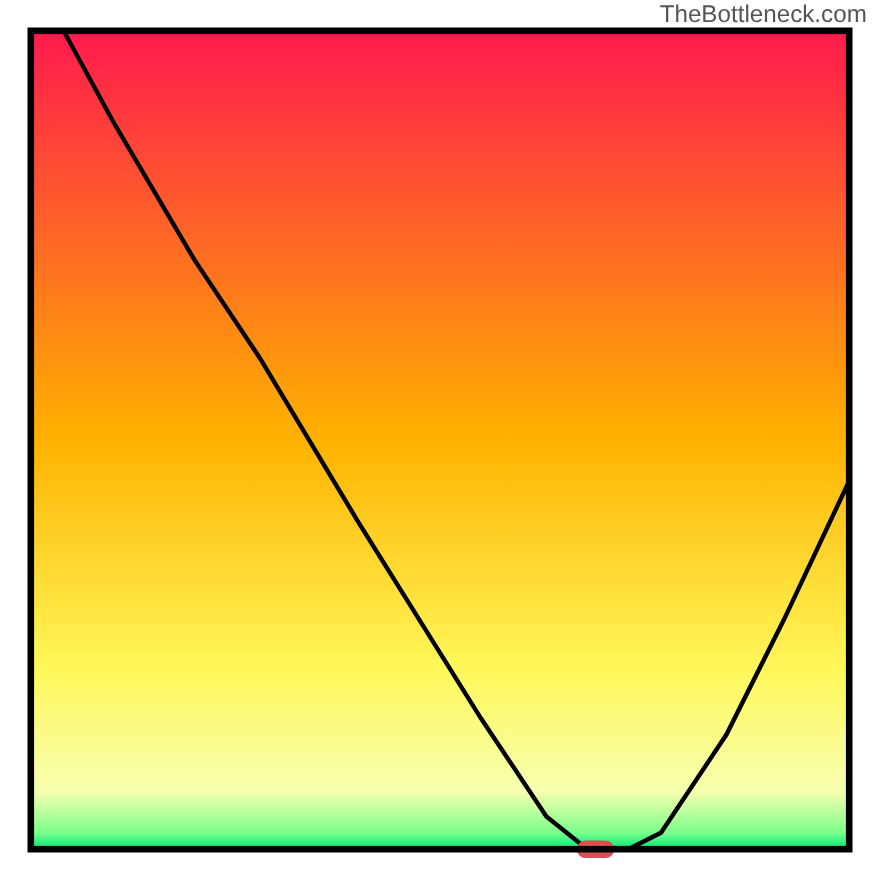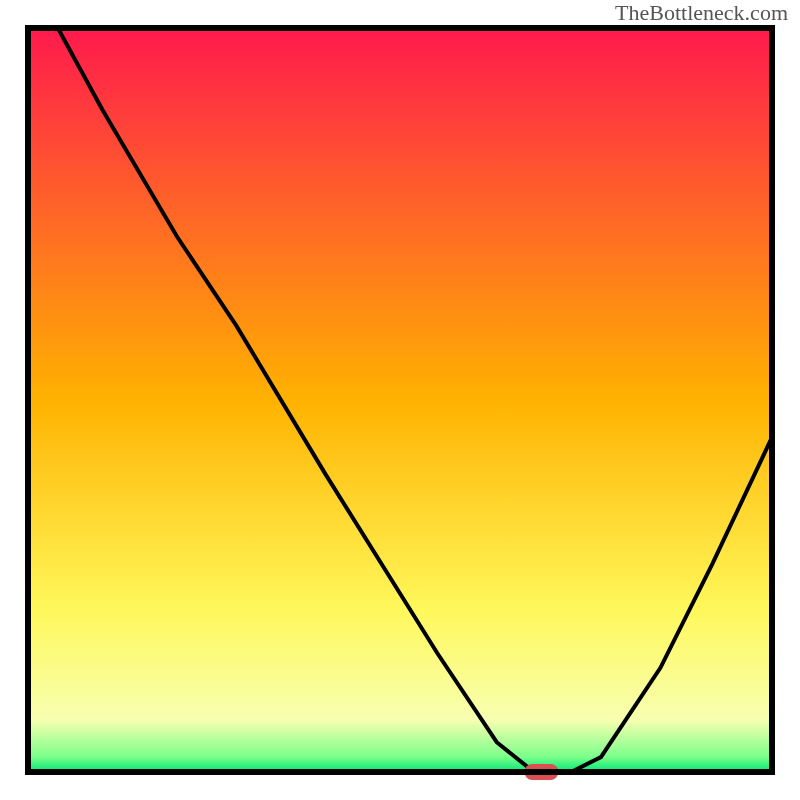--- a/index.html
+++ b/index.html
@@ -17,21 +17,21 @@
   }
   .chart-svg {
     display: block;
   }
   .watermark {
     position: absolute;
     top: 0;
     right: 12px;
     font-size: 22px;
     color: #555;
-    font-family: Liberation Serif, serif;
+    font-family: Liberation Sans, sans-serif;
   }
 </style>
 </head>
 <body>
 
 <div class="chart-container">
   <svg class="chart-svg" width="800" height="800" viewBox="0 0 800 800">
     <defs>
       <linearGradient id="bgGrad" x1="0" y1="0" x2="0" y2="1">
 

